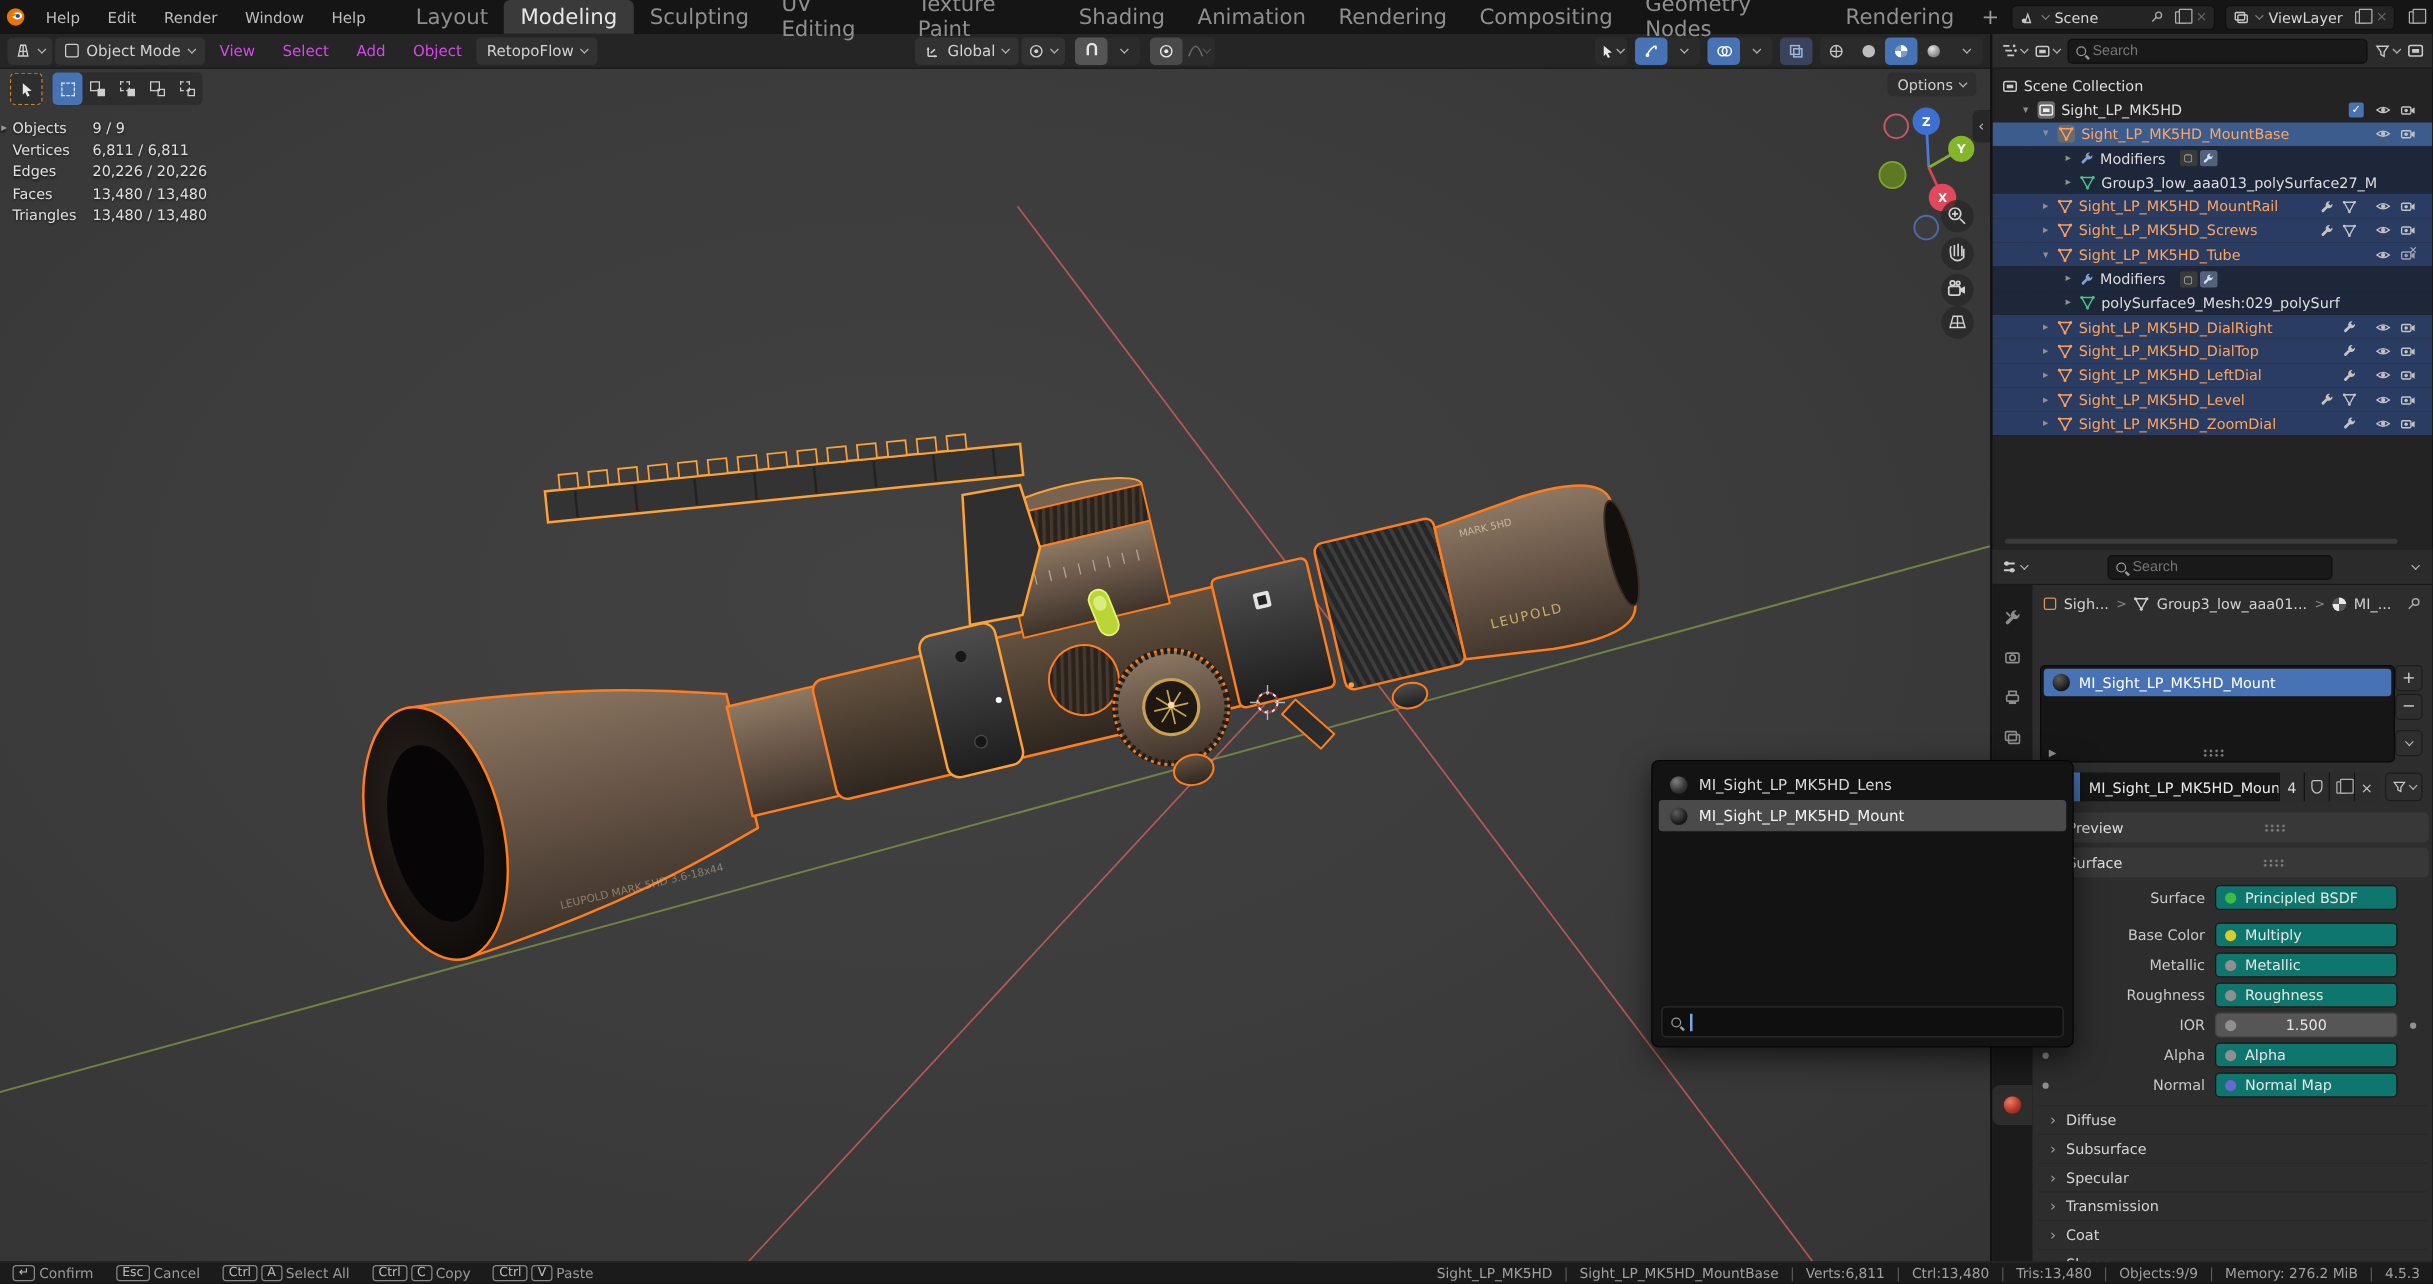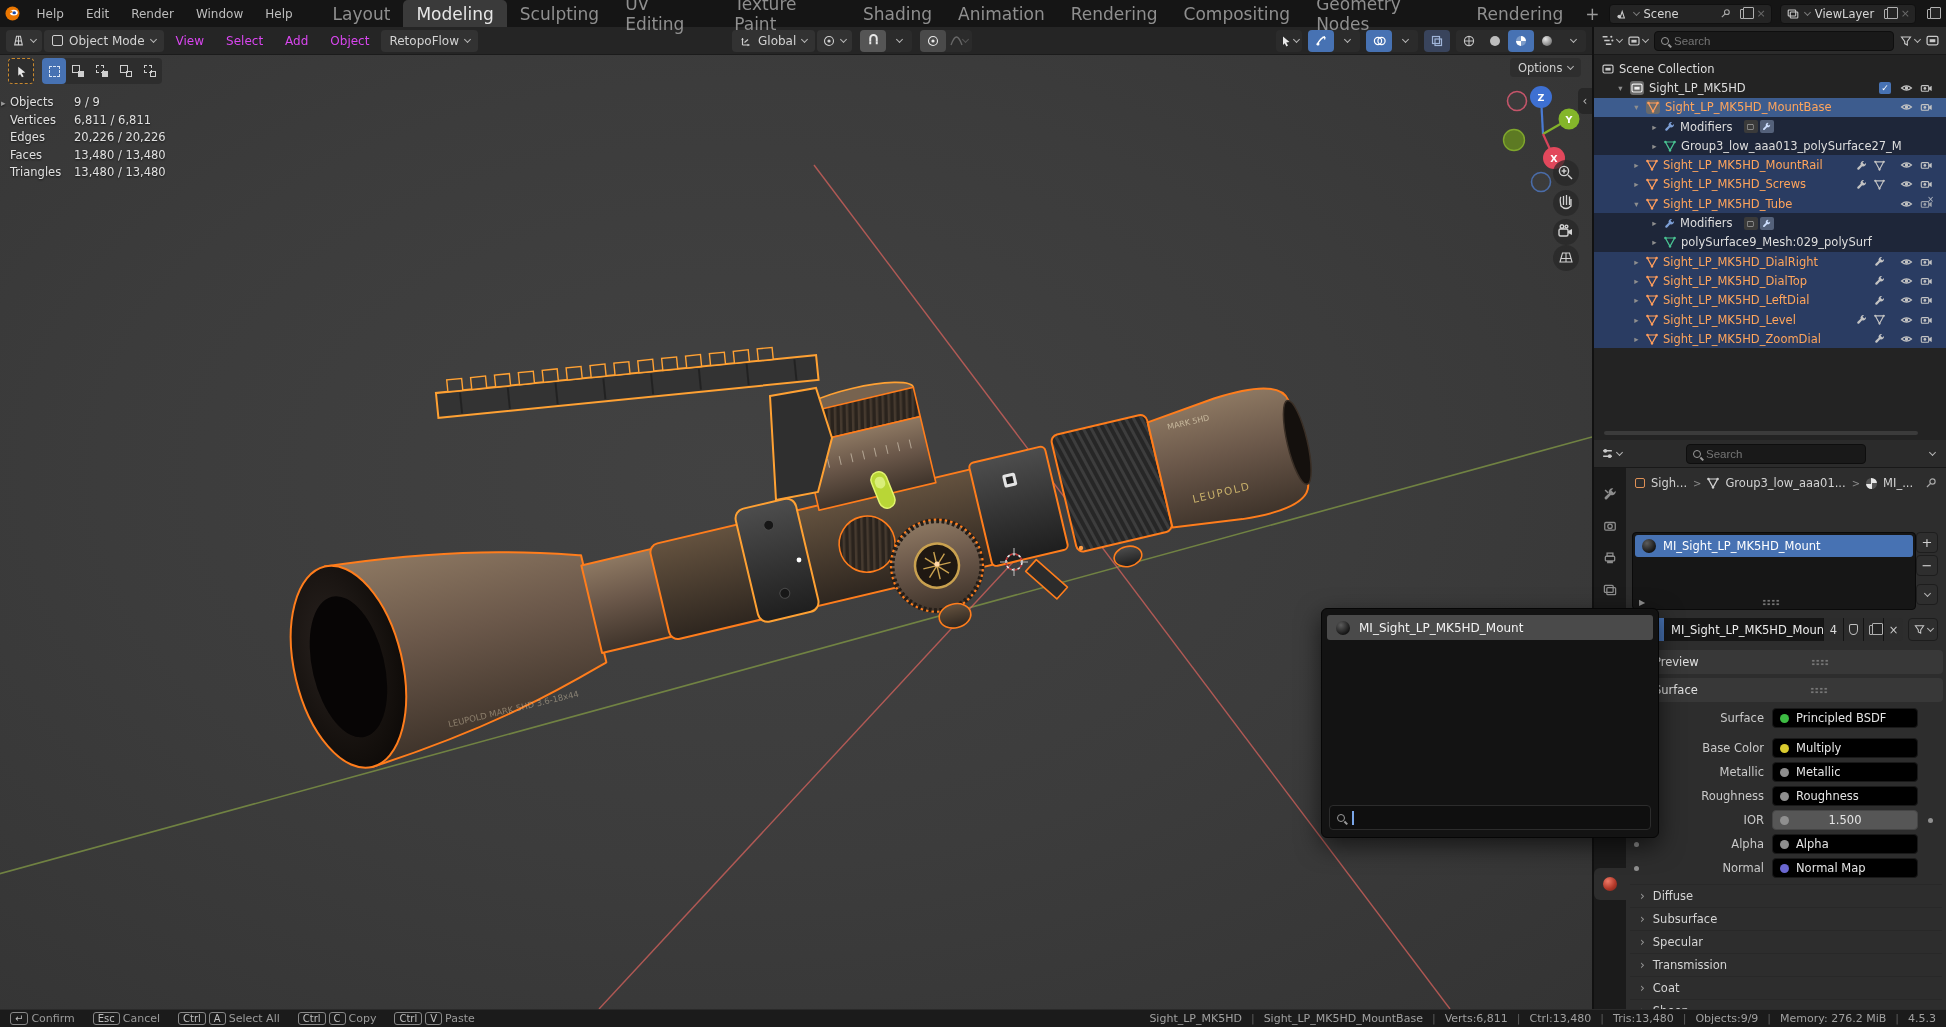--- a/index.html
+++ b/index.html
@@ -122,21 +122,21 @@
   .mcount{width:20px;height:23px;background:#2c2c2c;border-left:1px solid #141414;display:flex;align-items:center;justify-content:center;color:#dcdcdc}
   .mbtn{width:20px;height:23px;background:#2c2c2c;border-left:1px solid #141414;display:flex;align-items:center;justify-content:center;color:#c9c9c9}
   .mbtn.last{border-radius:0 4px 4px 0}
   .shield{width:9px;height:11px;border:1.3px solid #c2c2c2;border-radius:2px 2px 50% 50%}
   .mlink{width:30px;height:23px;margin-left:5px;background:#2e2e2e;border:1px solid #1d1d1d;border-radius:4px;display:flex;align-items:center;justify-content:center;gap:3px;color:#c9c9c9}
   .sechdr{position:absolute;left:3px;right:3px;height:24px;background:#383838;border-radius:4px;display:flex;align-items:center;gap:7px;padding:0 9px;color:#e0e0e0}
   .sh-preview{top:182px}.sh-surface{top:210px}
   .shgrip{margin-left:auto}
   .prow{position:absolute;left:0;right:0;height:20px}
   .plabel{position:absolute;left:18px;width:120px;text-align:right;line-height:20px;color:#c9c9c9}
-  .pfield{position:absolute;left:146px;right:28px;height:20px;background:#000000;border:1px solid #191919;border-radius:4px;display:flex;align-items:center;gap:7px;padding:0 7px;color:#e5e5e5}
+  .pfield{position:absolute;left:146px;right:28px;height:20px;background:#0f766e;border:1px solid #191919;border-radius:4px;display:flex;align-items:center;gap:7px;padding:0 7px;color:#e5e5e5}
   .pfield.slider{background:#565656;border-color:#454545;justify-content:center}
   .pfield.slider .fdot{position:absolute;left:7px}
   .fdot{width:9px;height:9px;border-radius:50%;flex:none}
   .dot-green{background:#3dbb43}.dot-yellow{background:#d9cb2f}.dot-gray{background:#8f8f8f}.dot-indigo{background:#6a67d0}
   .ldot,.rdot{position:absolute;width:5px;height:5px;border-radius:50%;background:#909090;top:8px}
   .ldot{left:8px}.rdot{right:13px}
   .csec{position:absolute;left:4px;right:4px;height:23px;display:flex;align-items:center;gap:8px;padding:0 10px;color:#d4d4d4;border-top:1px solid #282828}
   .csec .ar{color:#9b9b9b;font-size:12px}
 
   
@@ -1191,20 +1191,24 @@
       <div class="csec" style="top:531px">
           <span class="ar">›</span>
           <span>Sheen</span>
         </div>
       <div class="csec" style="top:554px"></div>
     </div>
   </div>
 </div>
 
 <div class="ddown">
+  <div class="ditem">
+    <span class="thumb th-lens"></span>
+    <span>MI_Sight_LP_MK5HD_Lens</span>
+  </div>
   <div class="ditem hl">
     <span class="thumb th-mount"></span>
     <span>MI_Sight_LP_MK5HD_Mount</span>
   </div>
   <div class="dsearch">
     <span class="mag"></span>
     <span class="caret"></span>
   </div>
 </div>
 

